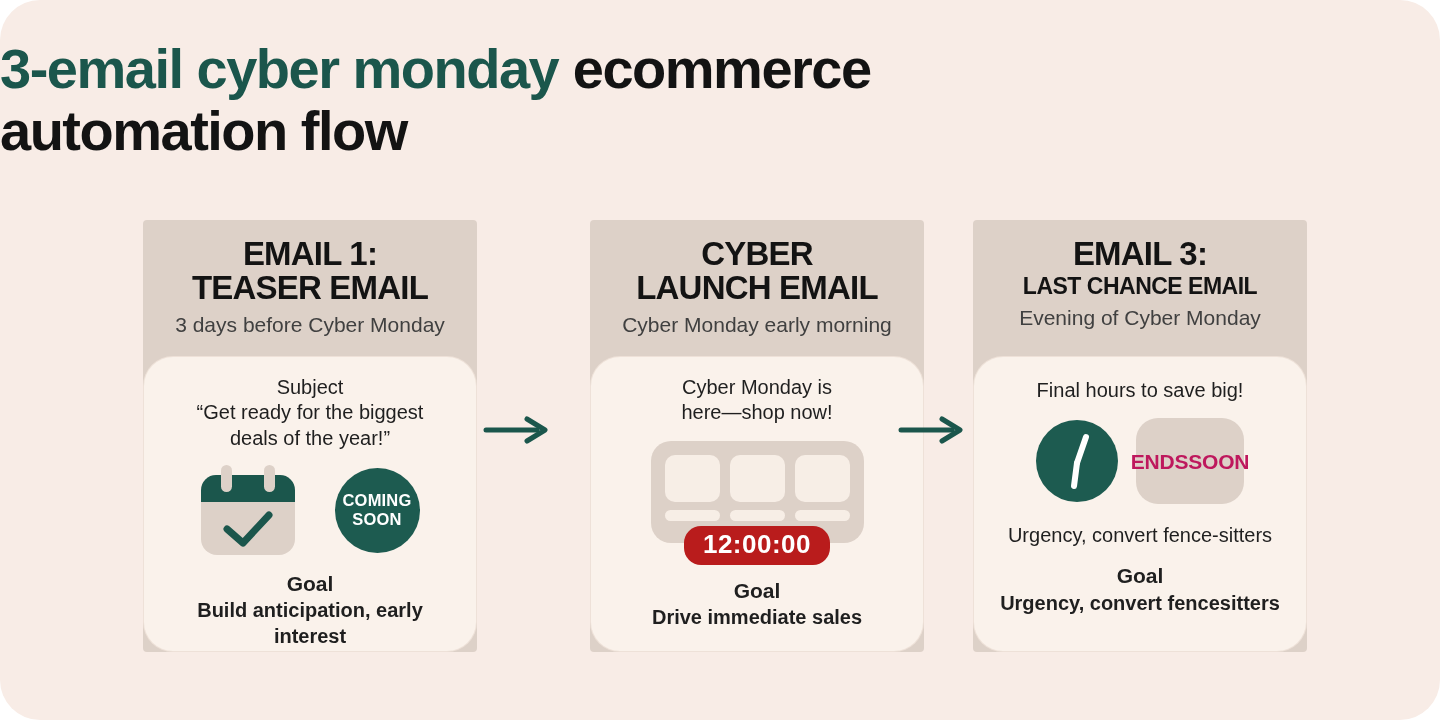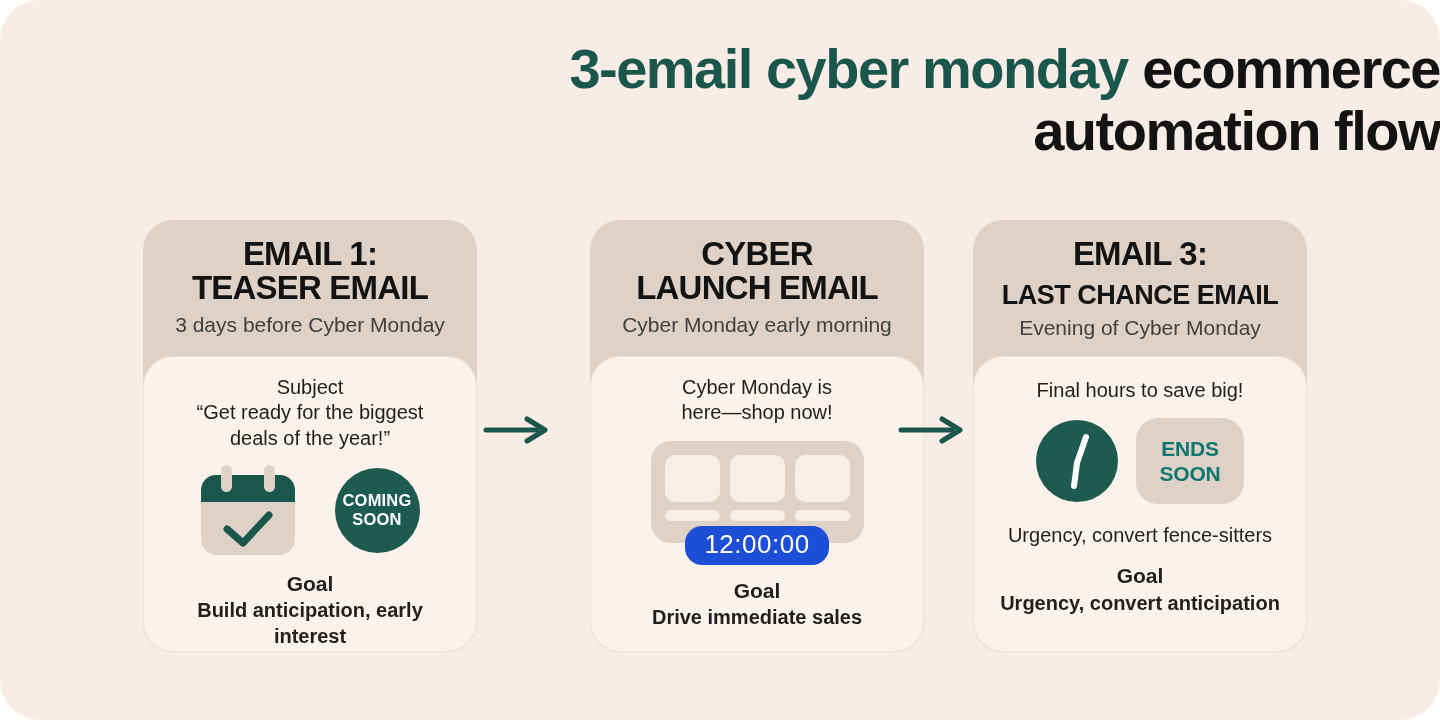--- a/index.html
+++ b/index.html
@@ -2,33 +2,33 @@
 <html><head>
 <meta charset="utf-8">
 <style>
   * { margin:0; padding:0; box-sizing:border-box; }
   html,body { background:#ffffff; }
   body { font-family:"Liberation Sans", sans-serif; }
   .stage { position:relative; width:1440px; height:720px; background:#ffffff; overflow:hidden; }
   .canvas { position:absolute; inset:0; background:#f8ece6; border-radius:40px; }
 
   
-  .title { position:absolute; top:38px; left:0; width:100%; text-align:right;
+  .title { position:absolute; top:38px; left:0; width:100%; text-align:left;
            font-weight:900; font-size:56px; line-height:1.1; letter-spacing:-1.5px; color:#131313; }
   .title .hl { color:#1b564c; }
   .title .rest { margin-left:0.26em; }
   .title .line2 { display:block; }
 
   
   .card { position:absolute; top:220px; width:334px; height:432px;
-          background:#ddd1c8; border-radius:30px; }
+          background:#ddd1c8; border-radius:4px; }
   .card-1 { left:143px; } .card-2 { left:590px; } .card-3 { left:973px; }
   .card-head { height:136px; padding-top:17px; text-align:center; color:#131313; }
   .hline { font-weight:900; font-size:33px; line-height:1.04; letter-spacing:-0.8px; }
-  .hline.small { font-size:27px; letter-spacing:-0.5px; margin-top:10px; }
+  .hline.small { font-size:23px; letter-spacing:-0.5px; margin-top:4px; }
   .timing { font-size:21px; margin-top:7px; color:#404040; }
   .card-body { position:absolute; top:136px; left:0; right:0; bottom:0;
                background:#faf2eb; border-radius:30px; border:1px solid rgba(216,195,180,0.35);
                display:flex; flex-direction:column; align-items:center;
                padding:18px 16px 0; text-align:center; color:#1f1f1f; }
   .msg { font-size:20px; line-height:1.27; }
   .goal { line-height:1.3; }
   .goal-label { font-weight:700; font-size:21px; }
   .goal-text { font-size:20px;font-weight:bold; }
 
@@ -48,29 +48,29 @@
                   display:flex; flex-direction:column; align-items:center; justify-content:center;
                   font-weight:900; font-size:16.5px; line-height:1.18; letter-spacing:0.2px; }
 
   
   .card-2 .msg { max-width:190px; }
   .shop { margin-top:15px; width:213px; height:102px; background:#ddd1c8; border-radius:20px;
           display:flex; justify-content:center; gap:10px; padding-top:14px; }
   .shop-col { display:flex; flex-direction:column; gap:8px; }
   .shop-tile { width:55px; height:47px; background:#f7eee6; border-radius:10px; }
   .shop-pill { width:55px; height:11px; background:#f7eee6; border-radius:6px; }
-  .timer { margin-top:-17px; z-index:2; background:#1d4ed8; color:#ffffff; border-radius:17px;
-           padding:3px 19px 5px; font-weight:400; font-size:26px; letter-spacing:0.5px; }
+  .timer { margin-top:-17px; z-index:2; background:#b91c1c; color:#ffffff; border-radius:17px;
+           padding:3px 19px 5px; font-weight:700; font-size:26px; letter-spacing:0.5px; }
   .card-2 .goal { margin-top:12px; }
 
   
   .card-3 .card-body { padding-top:21px; }
   .card-3 .icon-row { margin-top:15px; gap:18px; }
-  .ends-badge { width:108px; height:86px; border-radius:22px; background:#ddd1c8; color:#0f766e;
-                display:flex; flex-direction:column; align-items:center; justify-content:center;
+  .ends-badge { width:108px; height:86px; border-radius:22px; background:#ddd1c8; color:#be185d;
+                display:flex; flex-direction:row; align-items:center; justify-content:center;
                 font-weight:900; font-size:21px; line-height:1.2; letter-spacing:-0.2px; }
   .urgency { margin-top:20px; font-size:20px; }
   .card-3 .goal { margin-top:15px; }
 
   
   .arrow { position:absolute; top:416px; width:70px; height:28px; }
   .arrow-1 { left:483px; } .arrow-2 { left:898px; }
 </style>
 </head>
 <body>
@@ -172,19 +172,19 @@
             <line x1="41" y1="43" x2="38" y2="66" stroke="#ffffff" stroke-width="6" stroke-linecap="round"></line>
           </svg>
           <div class="ends-badge">
             <span>ENDS</span>
             <span>SOON</span>
           </div>
         </div>
         <div class="urgency">Urgency, convert fence-sitters</div>
         <div class="goal">
           <div class="goal-label">Goal</div>
-          <div class="goal-text">Urgency, convert anticipation</div>
+          <div class="goal-text">Urgency, convert fencesitters</div>
         </div>
       </div>
     </section>
 
   </div>
 </div>
 
 </body></html>

